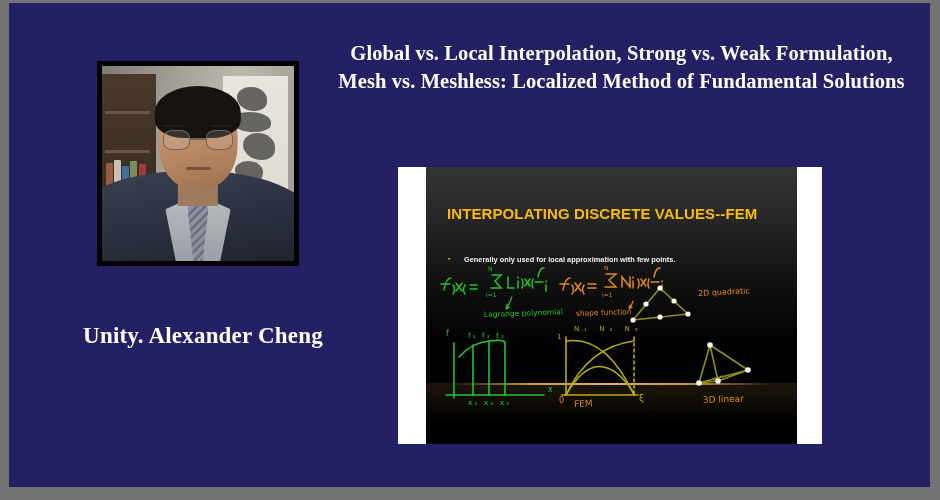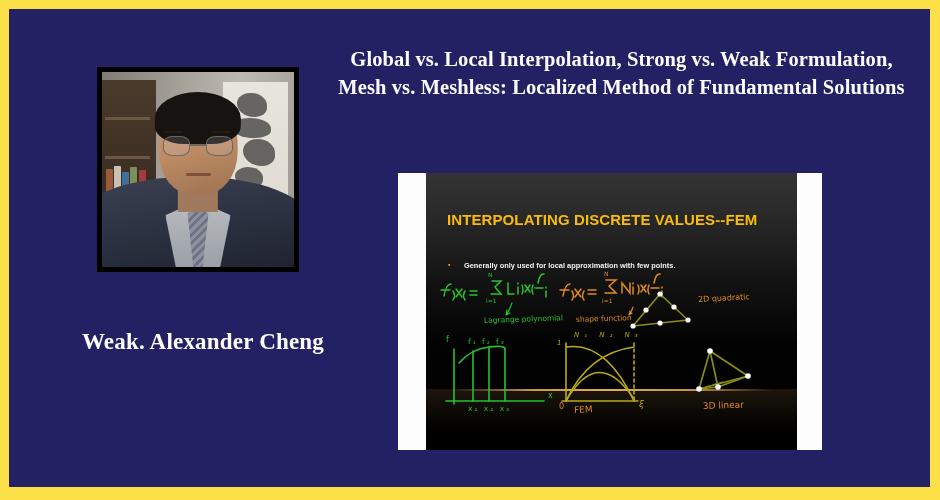--- a/index.html
+++ b/index.html
@@ -13,22 +13,22 @@
     overflow: hidden;
     font-family: "Liberation Serif", serif;
   }
 
   
   #slide-frame {
     position: relative;
     width: 940px;
     height: 500px;
     box-sizing: border-box;
-    background: #fde047;
-    padding: 9px 10px 13px 9px;
+    background: #737373;
+    padding: 3px 10px 13px 9px;
   }
   #slide-canvas {
     position: relative;
     width: 100%;
     height: 100%;
     background: #232163;
     overflow: hidden;
   }
 
   
@@ -247,21 +247,21 @@
     width: 100%; height: 100%;
   }
   .hw-text {
     position: absolute;
     font-family: "DejaVu Sans", sans-serif;
     white-space: nowrap;
     transform-origin: left center;
   }
   .hw-green { color: #27c12c; }
   .hw-orange { color: #e08a1e; }
-  .hw-olive { color: #b9ab16; font-style: italic; }
+  .hw-olive { color: #b9ab16; }
 
   
   .pillar {
     position: absolute;
     top: 0;
     width: 28px;
     height: 100%;
     background: #fdfdfd;
   }
   .pillar-left { left: 0; }
@@ -307,21 +307,21 @@
         <div class="ph-brow" style="left:57%;"></div>
         <div class="ph-glasses-l"></div>
         <div class="ph-glasses-r"></div>
         <div class="ph-bridge"></div>
         <div class="ph-mouth"></div>
       </div>
     </div>
 
     <div id="lecture-title">Global vs. Local Interpolation, Strong vs. Weak Formulation, Mesh vs. Meshless: Localized Method of Fundamental Solutions</div>
 
-    <div id="speaker-name">Weak. Alexander Cheng</div>
+    <div id="speaker-name">Unity. Alexander Cheng</div>
 
     <div id="slide-thumbnail">
       <div class="pillar pillar-left"></div>
       <div class="pillar pillar-right"></div>
 
       <div id="slide-stage">
         <div id="slide-floor"></div>
         <div id="slide-glow"></div>
 
         <div id="slide-title">INTERPOLATING DISCRETE VALUES--FEM</div>

